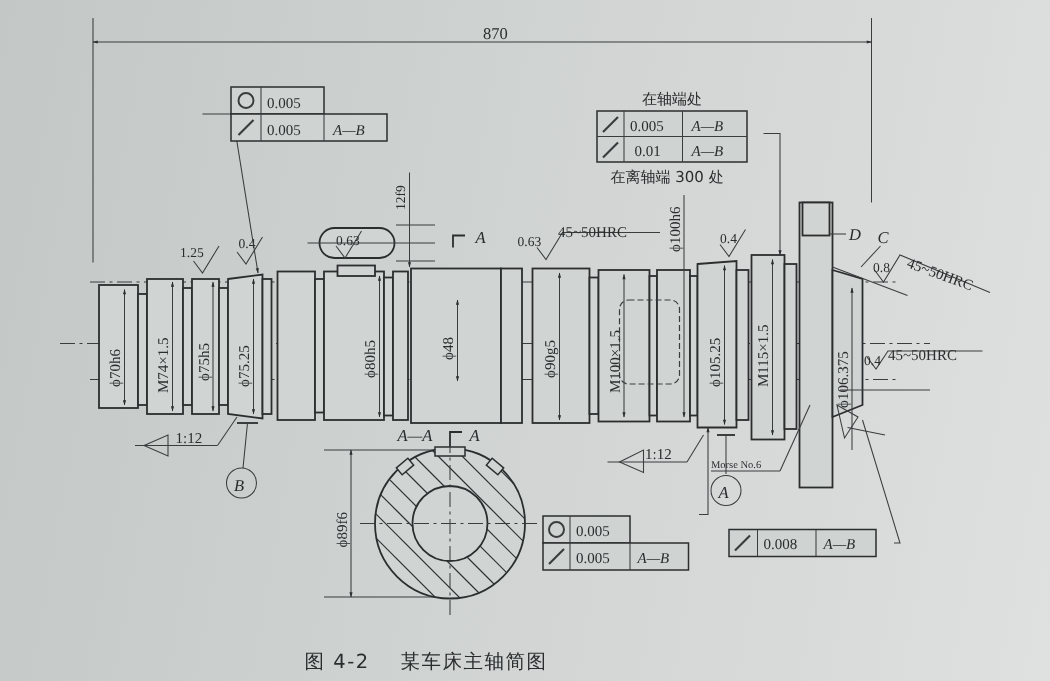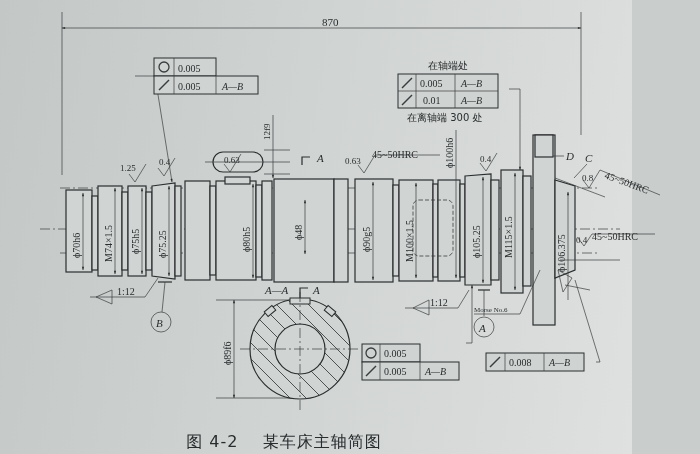--- a/index.html
+++ b/index.html
@@ -3,36 +3,36 @@
 <meta charset="utf-8">
 <style>
   html, body { margin: 0; padding: 0; }
   body {
     width: 700px; height: 454px; overflow: hidden;
     background: #c9cdcc;
     font-family: "Liberation Serif", serif;
     position: relative;
   }
   .sheet {
-    position: absolute; left: 0; top: 0; width: 632px; height: 454px;
+    position: absolute; left: 0; top: 0; width: 700px; height: 454px;
     background: linear-gradient(100deg, #c3c8c7 0%, #cfd3d2 45%, #d8dbda 80%, #dfe1e0 100%);
   }
   svg.drawing { position: absolute; left: 0; top: 0; }
   .t { font-family: "Liberation Serif", serif; fill: #2a2d2e; }
   .ts { font-family: "DejaVu Sans", sans-serif; fill: #2a2d2e; }
   .ln { stroke: #2b2e2f; fill: none; stroke-width: 1.2; }
   .lt { stroke: #3a3d3e; fill: none; stroke-width: 0.7; }
   .dash { stroke: #3a3d3e; fill: none; stroke-width: 0.7; stroke-dasharray: 10 3 2 3; }
   .hid { stroke: #3a3d3e; fill: none; stroke-width: 0.8; stroke-dasharray: 4 2; }
   .body { fill: #d0d4d3; stroke: #2b2e2f; stroke-width: 1.2; }
   .hatch { stroke: #2b2e2f; stroke-width: 0.8; }
   .fcf { fill: #cfd3d2; stroke: #2b2e2f; stroke-width: 1; }
   .caption {
     position: absolute; left: 0; width: 568px; top: 432px; text-align: center;
-    font-family: "DejaVu Sans", sans-serif; font-size: 16px; color: #2a2d2e; letter-spacing: 1px;
+    font-family: "DejaVu Sans", sans-serif; font-size: 13px; color: #2a2d2e; letter-spacing: 1px;
   }
 </style>
 </head>
 <body>
 
 <div class="sheet">
 <svg class="drawing" width="700" height="454" viewBox="0 0 700 454">
   <defs>
     <marker id="ar" viewBox="0 0 10 10" refX="9" refY="5" markerWidth="7" markerHeight="5" orient="auto">
       <path d="M0,2 L10,5 L0,8 z" fill="#2b2e2f"></path>

